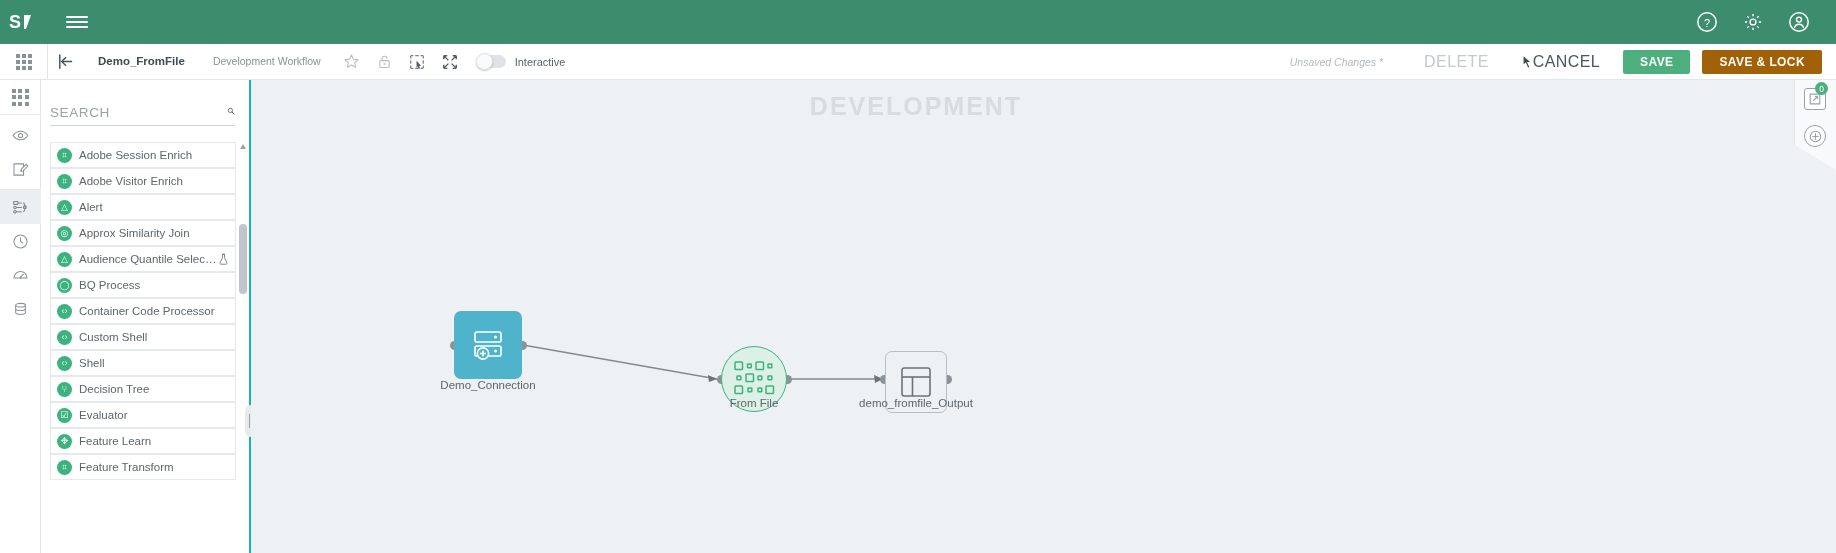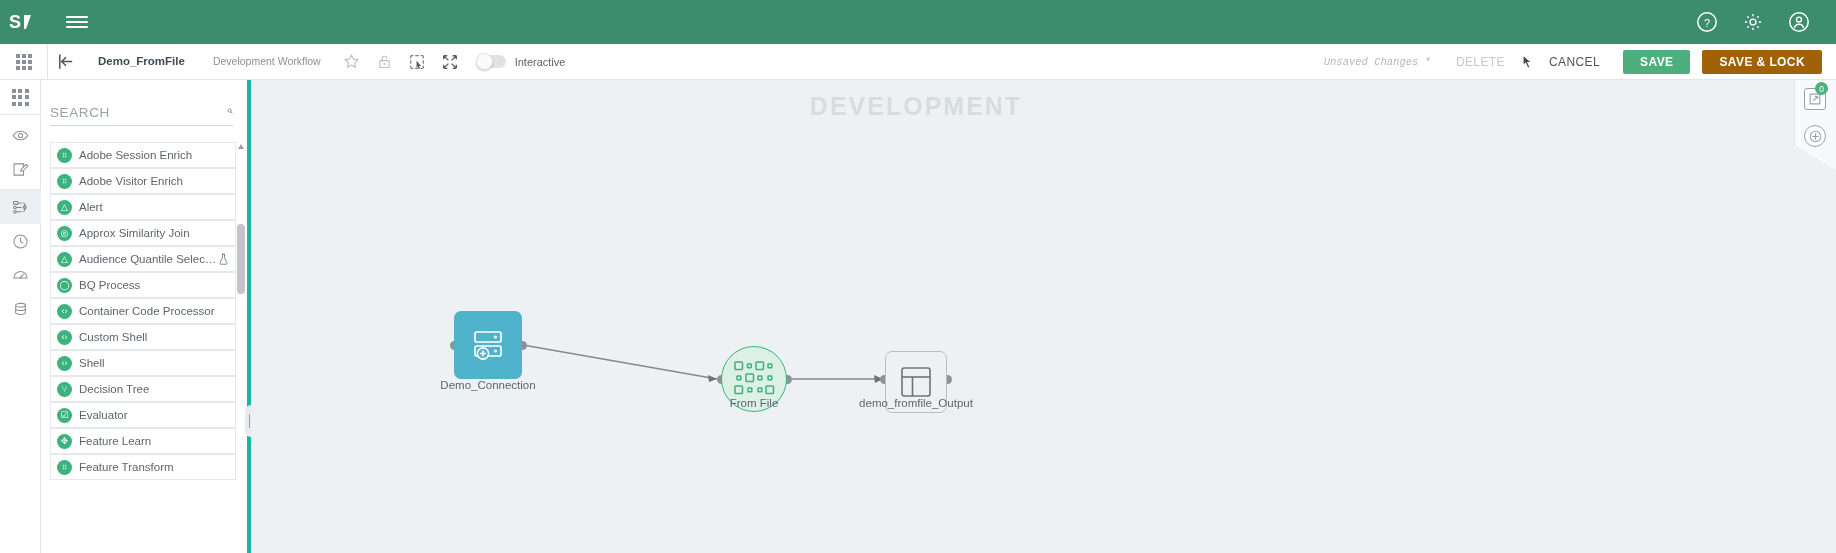--- a/index.html
+++ b/index.html
@@ -75,23 +75,23 @@
   }
   .toggle .knob {
     position: absolute; top: -2px; left: -1px;
     width: 17px; height: 17px; border-radius: 50%;
     background: #fafafa; border: 1px solid #e0e3e6;
     box-shadow: 0 1px 2px rgba(0,0,0,.22);
   }
   .toggle-label { font-size: 11px; color: #5b646c; margin-left: 9px; }
 
   .toolbar-spacer { flex: 1; }
-  .unsaved { font-size: 10.5px; color: #b3b9bf; font-style: italic; margin-right: 14px; font-family: Liberation Mono, monospace; }
+  .unsaved { font-size: 10.5px; color: #b3b9bf; font-style: italic; margin-right: 30px; }
   .tb-text-btn {
-    font-size: 12px; letter-spacing: .4px; color: #4c565e;
+    font-size: 16px; letter-spacing: .4px; color: #4c565e;
     padding: 0 11px; cursor: pointer; font-weight: normal;
   }
   .tb-text-btn.disabled { color: #c4c9cd; cursor: default; }
   .tb-btn {
     background: #4caf7d; color: #ffffff; font-size: 12px; font-weight: bold;
     letter-spacing: .4px; border: none; border-radius: 2px;
     height: 24px; padding: 8px 17px; margin-left: 12px; cursor: pointer;
     display: flex; align-items: center;
   }
   .tb-btn.primary { background: #a16207; margin-right: 14px; }
@@ -106,21 +106,21 @@
     width: 41px; height: 34px; display: flex; align-items: center; justify-content: center;
     cursor: pointer;
   }
   .rail-item.active { background: #eceff1; }
   .rail-sep { width: 41px; height: 1px; background: #e8eaec; }
   .rail-gap { height: 3px; }
 
   
   .panel {
     position: absolute; top: 80px; left: 41px; width: 210px; height: 473px;
-    background: #ffffff; border-right: 4px solid #14b8a6;
+    background: #ffffff; border-right: 2px solid #14b8a6;
   }
   .search-row {
     display: flex; align-items: flex-end;
     margin: 22px 14px 0 9px; padding-bottom: 5px;
     border-bottom: 1px solid #cfd4d8;
   }
   .search-input {
     flex: 1; border: none; outline: none; background: transparent;
     font-size: 13.5px; color: #6b747c; letter-spacing: .6px;
     font-family: "Liberation Sans", sans-serif;

